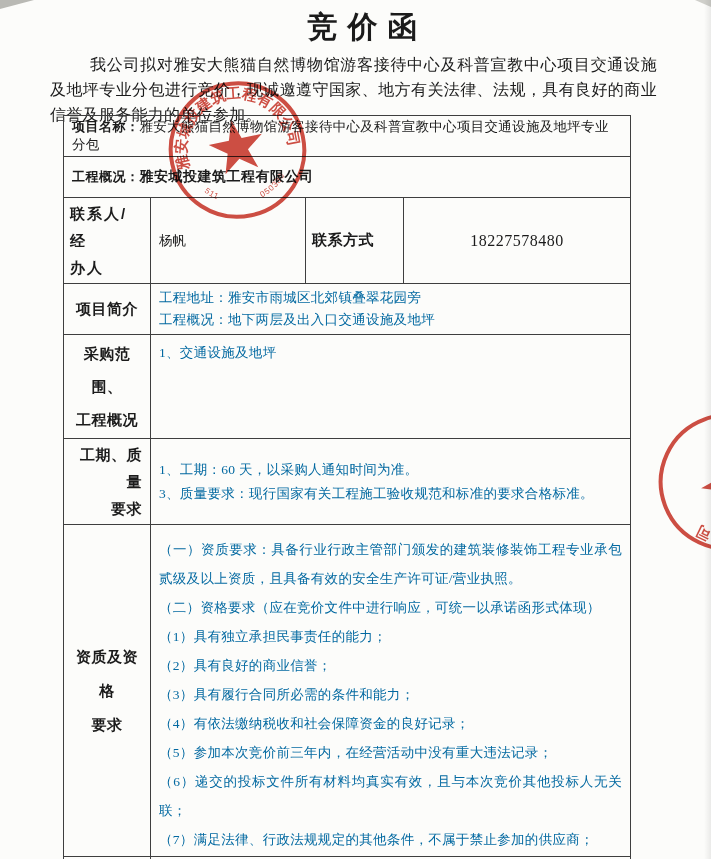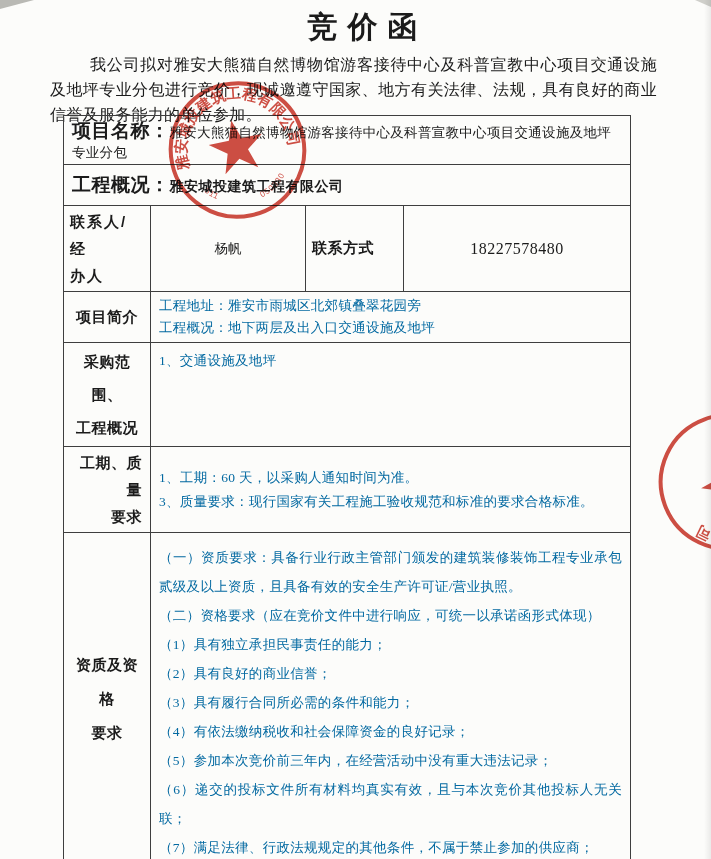--- a/index.html
+++ b/index.html
@@ -38,33 +38,33 @@
     padding:2px 8px;overflow:hidden;
   }
   .lab{
     font-family:"Liberation Sans","DejaVu Sans",sans-serif;
     font-weight:bold;font-size:15px;text-align:center;
     letter-spacing:0.5px;padding:2px 3px;
   }
   .lab .tl{line-height:26px;}
   .lab-inline{
     font-family:"Liberation Sans","DejaVu Sans",sans-serif;
-    font-weight:bold;font-size:19px;letter-spacing:0.5px;
+    font-weight:bold;font-size:13px;letter-spacing:0.5px;
   }
   .val{font-size:13.5px;letter-spacing:0.3px;}
   .val-bold{font-family:"Liberation Sans","DejaVu Sans",sans-serif;
     font-weight:bold;font-size:14px;letter-spacing:0.5px;}
   .con{letter-spacing:0.3px;color:#0369a1;}
 
   .r1 td{height:30px;}
   .r2 td{height:36px;}
   .r3 td{height:52px;margin-top:46px;}
   .r3 .lab{text-align:left;padding-left:6px;}
   .r3 .lab .tl{line-height:27px;letter-spacing:2px;}
-  .contact-name{text-align:center;}
+  .contact-name{}
   .phone{font-size:16px;text-align:center;letter-spacing:0.5px;}
   .r4 td.con .tl{line-height:22px;}
   .r4 td{height:46px;}
   .r5 td{height:62px;}
   .r5 td.con{vertical-align:top;padding-top:9px;}
   .r5 .lab .tl{line-height:33px;}
   .r6 td{height:53px;}
   .r6 td.con .tl{line-height:24px;}
   .r6 .lab .tl{line-height:27px;text-align:right;}
   .r7 td{height:301px;}

